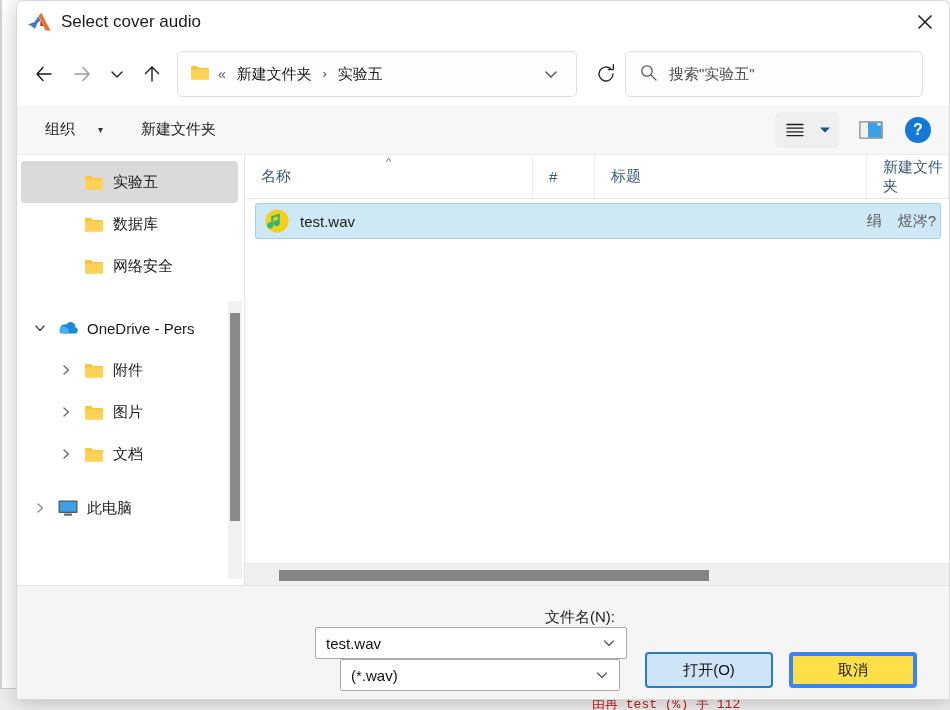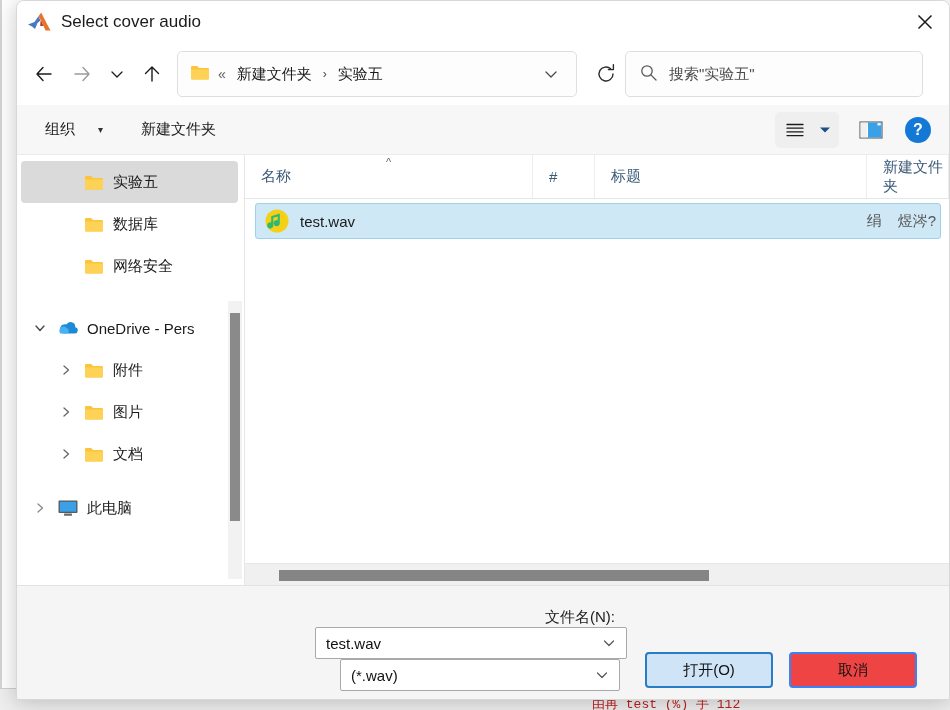--- a/index.html
+++ b/index.html
@@ -288,22 +288,22 @@
     width: 128px; height: 36px;
     display: flex; align-items: center; justify-content: center;
     font-size: 15px; color: #111;
     border-radius: 4px; cursor: default;
   }
   .btn-default {
     background: #cfe4f7;
     border: 2px solid #2a7cc7;
   }
   .btn-normal {
-    background: #ef4444;
-    border: 2px solid #3b82f6;
+    background: #fde047;
+    border: 4px solid #3b82f6;
   }
 </style>
 </head>
 <body>
 
 <div id="bg-layer">
   <div class="bg-left-edge"></div>
   <div class="bg-bottom-panel">
     <div class="bg-code-red">由再 test (%) 手 112</div>
   </div>

